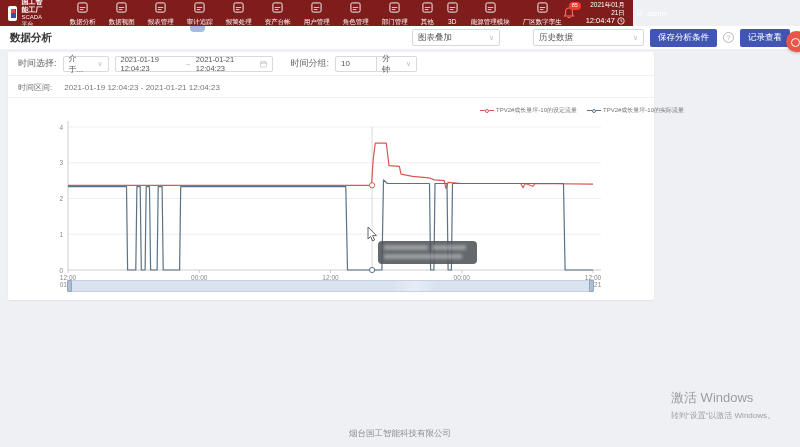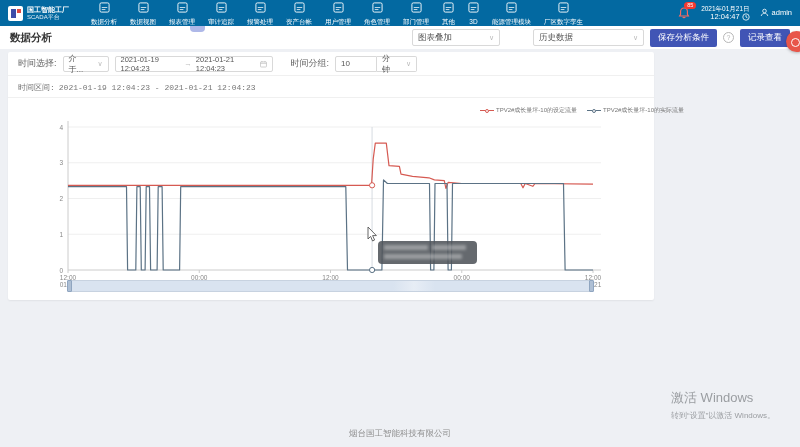--- a/index.html
+++ b/index.html
@@ -1,20 +1,20 @@
 <!DOCTYPE html>
 <html><head>
 <meta charset="utf-8">
 <style>
   * { margin:0; padding:0; box-sizing:border-box; }
   body { font-family:"Liberation Sans", sans-serif; background:#dfe1e6; }
   .screen { position:relative; width:800px; height:447px; background:#eef0f4; overflow:hidden; font-family:"Liberation Sans", sans-serif; }
 
   
-  .topbar { position:absolute; top:0; left:0; width:800px; height:26px; background:#0369a1; display:flex; align-items:center; padding:0 8px; z-index:30; }
+  .topbar { position:absolute; top:0; left:0; width:633px; height:26px; background:#7f1d1d; display:flex; align-items:center; padding:0 8px; z-index:30; }
   .logo { display:flex; align-items:center; gap:4px; }
   .logo-mark { width:15px; height:15px; background:#fff; border-radius:2px; position:relative; }
   .logo-mark::before { content:""; position:absolute; left:3px; top:3px; width:5px; height:9px; background:#3d4da8; }
   .logo-mark::after { content:""; position:absolute; right:2px; top:3px; width:4px; height:4px; background:#e04a42; }
   .logo-text { color:#fff; line-height:1.15; }
   .logo-title { font-size:7px; font-weight:bold; }
   .logo-sub { font-size:6px; opacity:.9; }
   .nav { display:flex; align-items:flex-start; gap:13px; margin-left:22px; }
   .nav-item { display:flex; flex-direction:column; align-items:center; gap:1px; cursor:pointer; }
   .nav-label { color:#fff; font-size:6.5px; white-space:nowrap; }
@@ -41,21 +41,21 @@
 
   
   .main-card { position:absolute; left:8px; top:52px; width:646px; height:248px; background:#fff; border-radius:2px; box-shadow:0 1px 2px rgba(0,0,0,.06); }
   .filter-row { position:absolute; left:0; top:0; width:100%; height:24px; display:flex; align-items:center; padding:0 10px; gap:6px; border-bottom:1px solid #f0f0f0; }
   .f-label { font-size:9px; color:#666; white-space:nowrap; }
   .sel-op { width:46px; height:16px; font-size:8px; }
   .date-box { width:158px; height:16px; border:1px solid #d9d9d9; border-radius:2px; display:flex; align-items:center; padding:0 5px; gap:4px; font-size:7.5px; color:#555; }
   .date-box .arrow { color:#bbb; }
   .grp-input { width:42px; height:16px; border:1px solid #d9d9d9; border-radius:2px 0 0 2px; font-size:8px; color:#555; padding:0 5px; font-family:"Liberation Sans",sans-serif; }
   .sel-unit { width:40px; height:16px; font-size:8px; border-left:none; border-radius:0 2px 2px 0; }
-  .range-row { position:absolute; left:0; top:25px; width:100%; height:21px; display:flex; align-items:center; padding:0 10px; gap:4px; border-bottom:1px solid #f0f0f0;font-family:Liberation Mono, monospace; }
+  .range-row { position:absolute; left:0; top:25px; width:100%; height:21px; display:flex; align-items:center; padding:0 10px; gap:12px; border-bottom:1px solid #f0f0f0; }
   .range-text { font-size:8px; color:#777; }
 
   
   .legend { position:absolute; left:472px; top:54px; display:flex; gap:10px; align-items:center; }
   .legend-item { display:flex; align-items:center; cursor:pointer; }
   .lg-line { width:5px; height:1px; display:inline-block; }
   .lg-dot { width:4px; height:4px; border:1px solid; border-radius:50%; display:inline-block; background:#fff; }
   .lg-text { font-size:6px; color:#777; margin-left:2px; white-space:nowrap; }
 
   .chart-svg { position:absolute; left:0; top:48px; }

